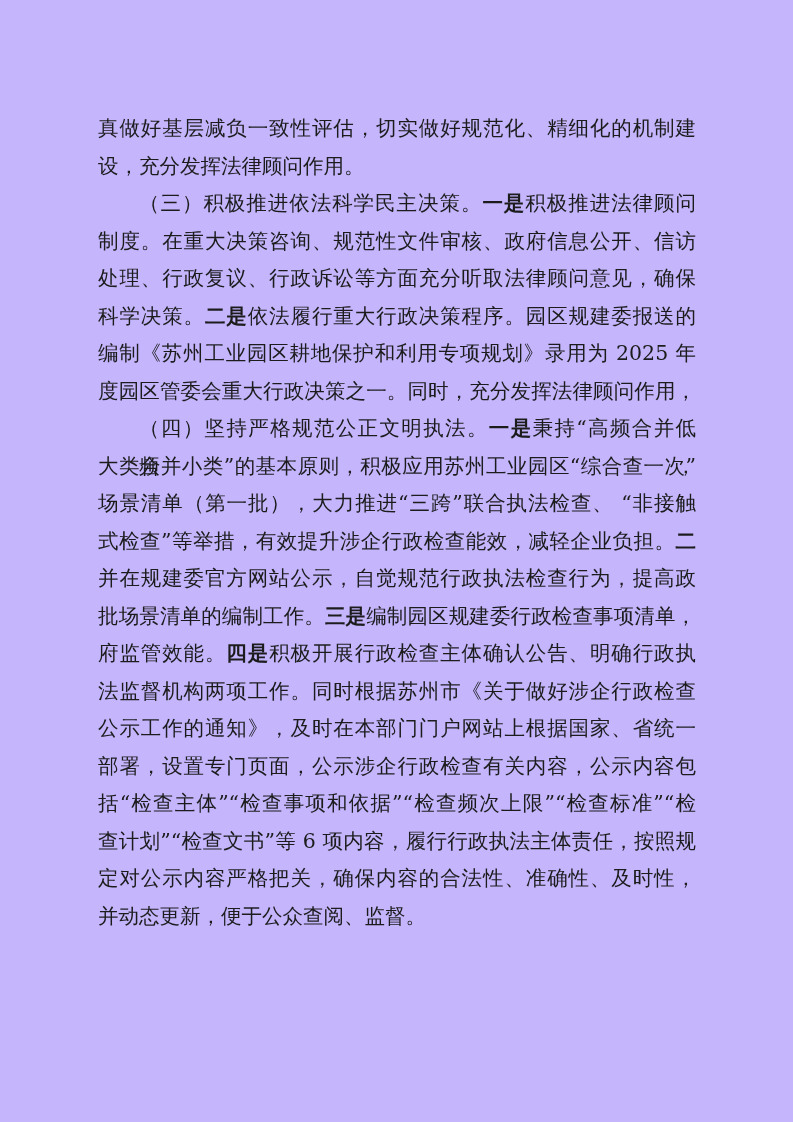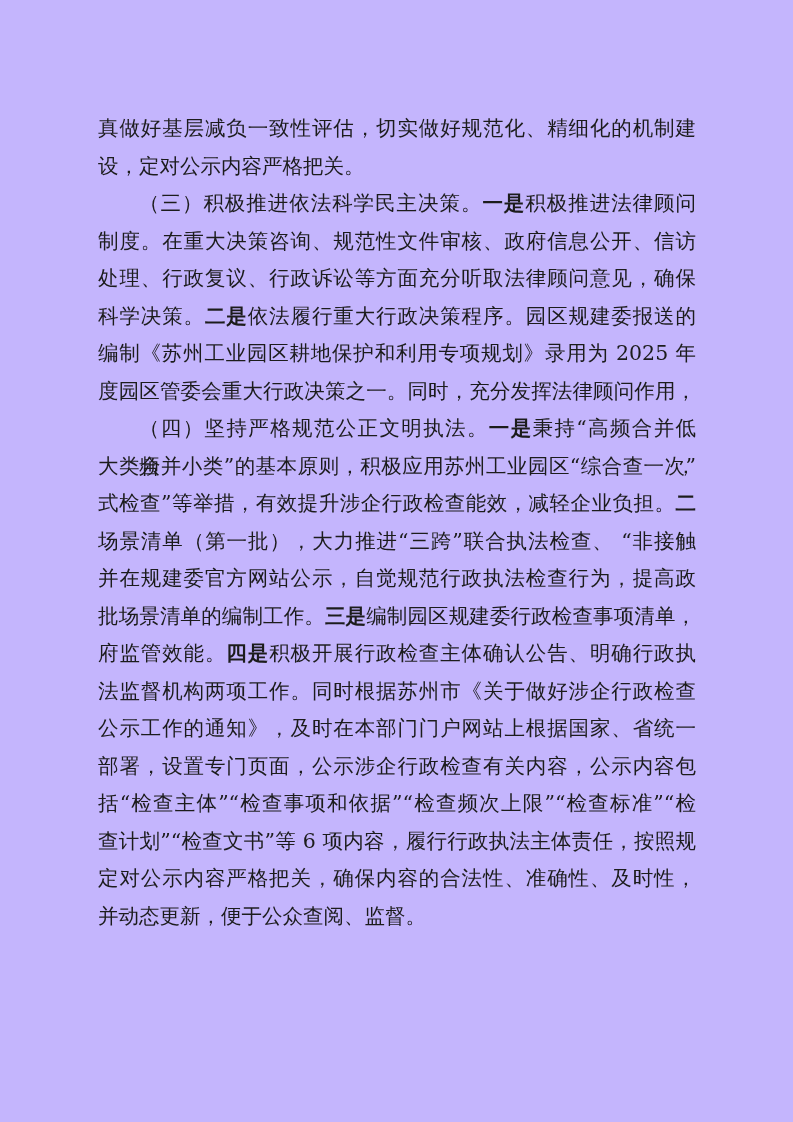--- a/index.html
+++ b/index.html
@@ -44,31 +44,31 @@
   .run.bold {
     font-weight: 700;
   }
 </style>
 </head>
 <body>
 
 <div class="page">
   <div class="text-body" id="text-body">
       <div class="line just"><span class="run">真做好基层减负一致性评估，切实做好规范化、精细化的机制建</span></div>
-      <div class="line"><span class="run">设，定对公示内容严格把关。</span></div>
+      <div class="line"><span class="run">设，充分发挥法律顾问作用。</span></div>
       <div class="line just indent"><span class="run">（三）积极推进依法科学民主决策。</span><span class="run bold">一是</span><span class="run">积极推进法律顾问</span></div>
       <div class="line just"><span class="run">制度。在重大决策咨询、规范性文件审核、政府信息公开、信访</span></div>
       <div class="line just"><span class="run">处理、行政复议、行政诉讼等方面充分听取法律顾问意见，确保</span></div>
       <div class="line just"><span class="run">科学决策。</span><span class="run bold">二是</span><span class="run">依法履行重大行政决策程序。园区规建委报送的</span></div>
       <div class="line just"><span class="run">编制《苏州工业园区耕地保护和利用专项规划》录用为 2025 年</span></div>
       <div class="line just"><span class="run">度园区管委会重大行政决策之一。同时，充分发挥法律顾问作用，</span></div>
       <div class="line just indent"><span class="run">（四）坚持严格规范公正文明执法。</span><span class="run bold">一是</span><span class="run">秉持“高频合并低频，</span></div>
       <div class="line just"><span class="run">大类合并小类”的基本原则，积极应用苏州工业园区“综合查一次”</span></div>
+      <div class="line just"><span class="run">场景清单（第一批），大力推进“三跨”联合执法检查、 “非接触</span></div>
       <div class="line just"><span class="run">式检查”等举措，有效提升涉企行政检查能效，减轻企业负担。</span><span class="run bold">二</span></div>
-      <div class="line just"><span class="run">场景清单（第一批），大力推进“三跨”联合执法检查、 “非接触</span></div>
       <div class="line just"><span class="run">并在规建委官方网站公示，自觉规范行政执法检查行为，提高政</span></div>
       <div class="line just"><span class="run">批场景清单的编制工作。</span><span class="run bold">三是</span><span class="run">编制园区规建委行政检查事项清单，</span></div>
       <div class="line just"><span class="run">府监管效能。</span><span class="run bold">四是</span><span class="run">积极开展行政检查主体确认公告、明确行政执</span></div>
       <div class="line just"><span class="run">法监督机构两项工作。同时根据苏州市《关于做好涉企行政检查</span></div>
       <div class="line just"><span class="run">公示工作的通知》，及时在本部门门户网站上根据国家、省统一</span></div>
       <div class="line just"><span class="run">部署，设置专门页面，公示涉企行政检查有关内容，公示内容包</span></div>
       <div class="line just"><span class="run">括“检查主体”“检查事项和依据”“检查频次上限”“检查标准”“检</span></div>
       <div class="line just"><span class="run">查计划”“检查文书”等 6 项内容，履行行政执法主体责任，按照规</span></div>
       <div class="line just"><span class="run">定对公示内容严格把关，确保内容的合法性、准确性、及时性，</span></div>
       <div class="line"><span class="run">并动态更新，便于公众查阅、监督。</span></div>

